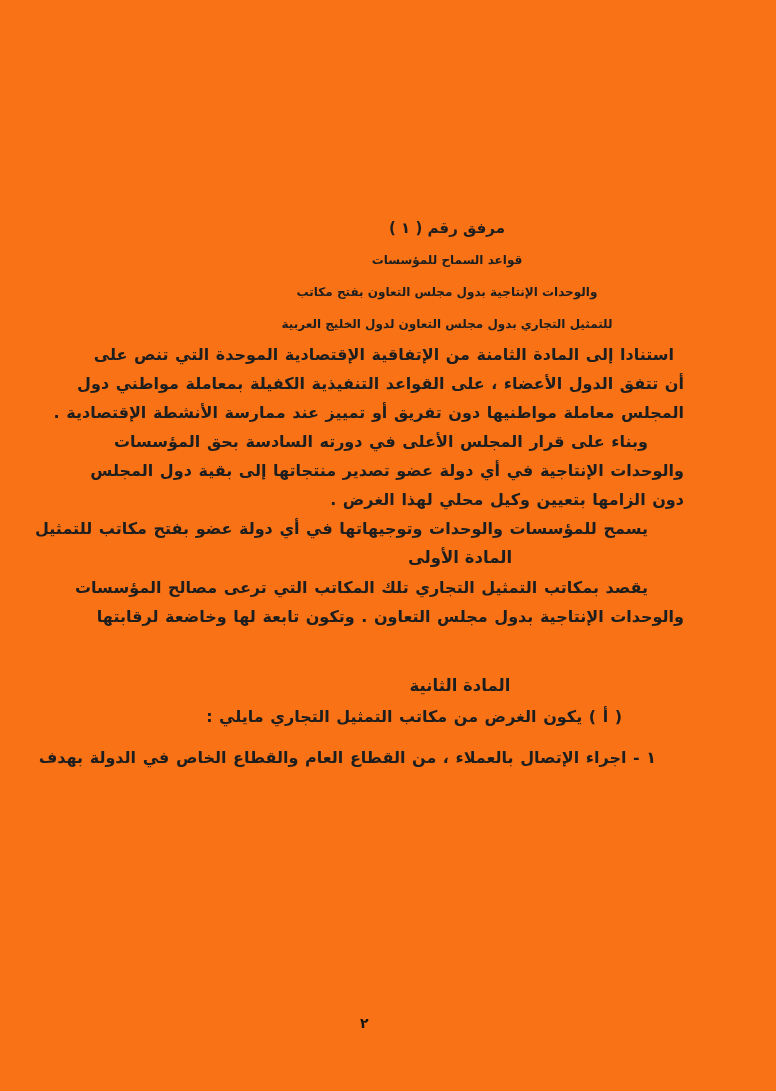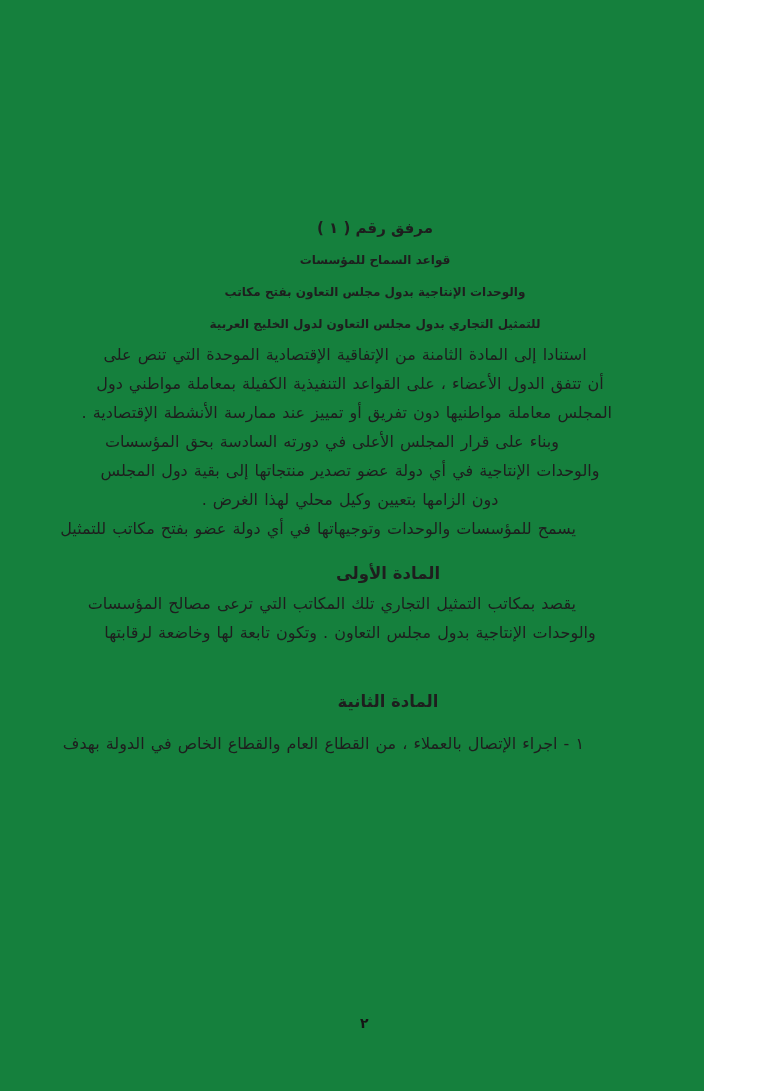--- a/index.html
+++ b/index.html
@@ -1,19 +1,19 @@
 <!DOCTYPE html>
 <html lang="ar"><head>
 <meta charset="utf-8">
 <style>
   html,body{margin:0;padding:0;background:#ffffff;}
   .page{
     position:relative;
-    width:704px;height:1091px;
-    background:#15803d;
+    width:776px;height:1091px;
+    background:#f97316;
     color:#1e1e1e;
     font-family:"DejaVu Sans",sans-serif;
     overflow:hidden;
   }
   .doc{
     position:absolute;
     top:212px;right:92px;width:524px;
     direction:rtl;
   }
   .t-line{
@@ -23,28 +23,29 @@
     font-weight:bold;
     white-space:nowrap;
     transform:translateX(25px); 
   }
   .t-line.t1{font-size:15px;font-weight:600;}
   .para{margin:0;padding:0;}
   .line{
     display:block;
     line-height:29px;
     font-size:16px;
-    text-align:center;
+    text-align:right;
     white-space:nowrap;
     word-spacing:1px;
+    font-weight:bold;
   }
   .indent{padding-right:36px;}
   .indent-sm{padding-right:10px;}
   .article-heading{
-    margin:16px 0 0 0;
+    margin:0 0 0 0;
     line-height:30px;
     text-align:center;
     font-size:16.5px;
     font-weight:bold;
     transform:translateX(38px); 
   }
   .article-heading.hd2{margin-top:40px;}
   .item-a{padding-right:62px;margin-top:1px;}
   .item-1{padding-right:28px;margin-top:12px;}
   .page-number{
@@ -87,19 +88,20 @@
 
     <h2 class="article-heading">المادة الأولى</h2>
 
     <p class="para">
       <span class="line indent">يقصد بمكاتب التمثيل التجاري تلك المكاتب التي ترعى مصالح المؤسسات</span>
       <span class="line">والوحدات الإنتاجية بدول مجلس التعاون . وتكون تابعة لها وخاضعة لرقابتها</span>
     </p>
 
     <h2 class="article-heading hd2">المادة الثانية</h2>
 
+    <div class="line item-a">( أ ) يكون الغرض من مكاتب التمثيل التجاري مايلي :</div>
     <div class="line item-1">١ - اجراء الإتصال بالعملاء ، من القطاع العام والقطاع الخاص في الدولة بهدف</div>
 
   </div>
 
   <div class="page-number">٢</div>
 
 </div>
 
 </body></html>

